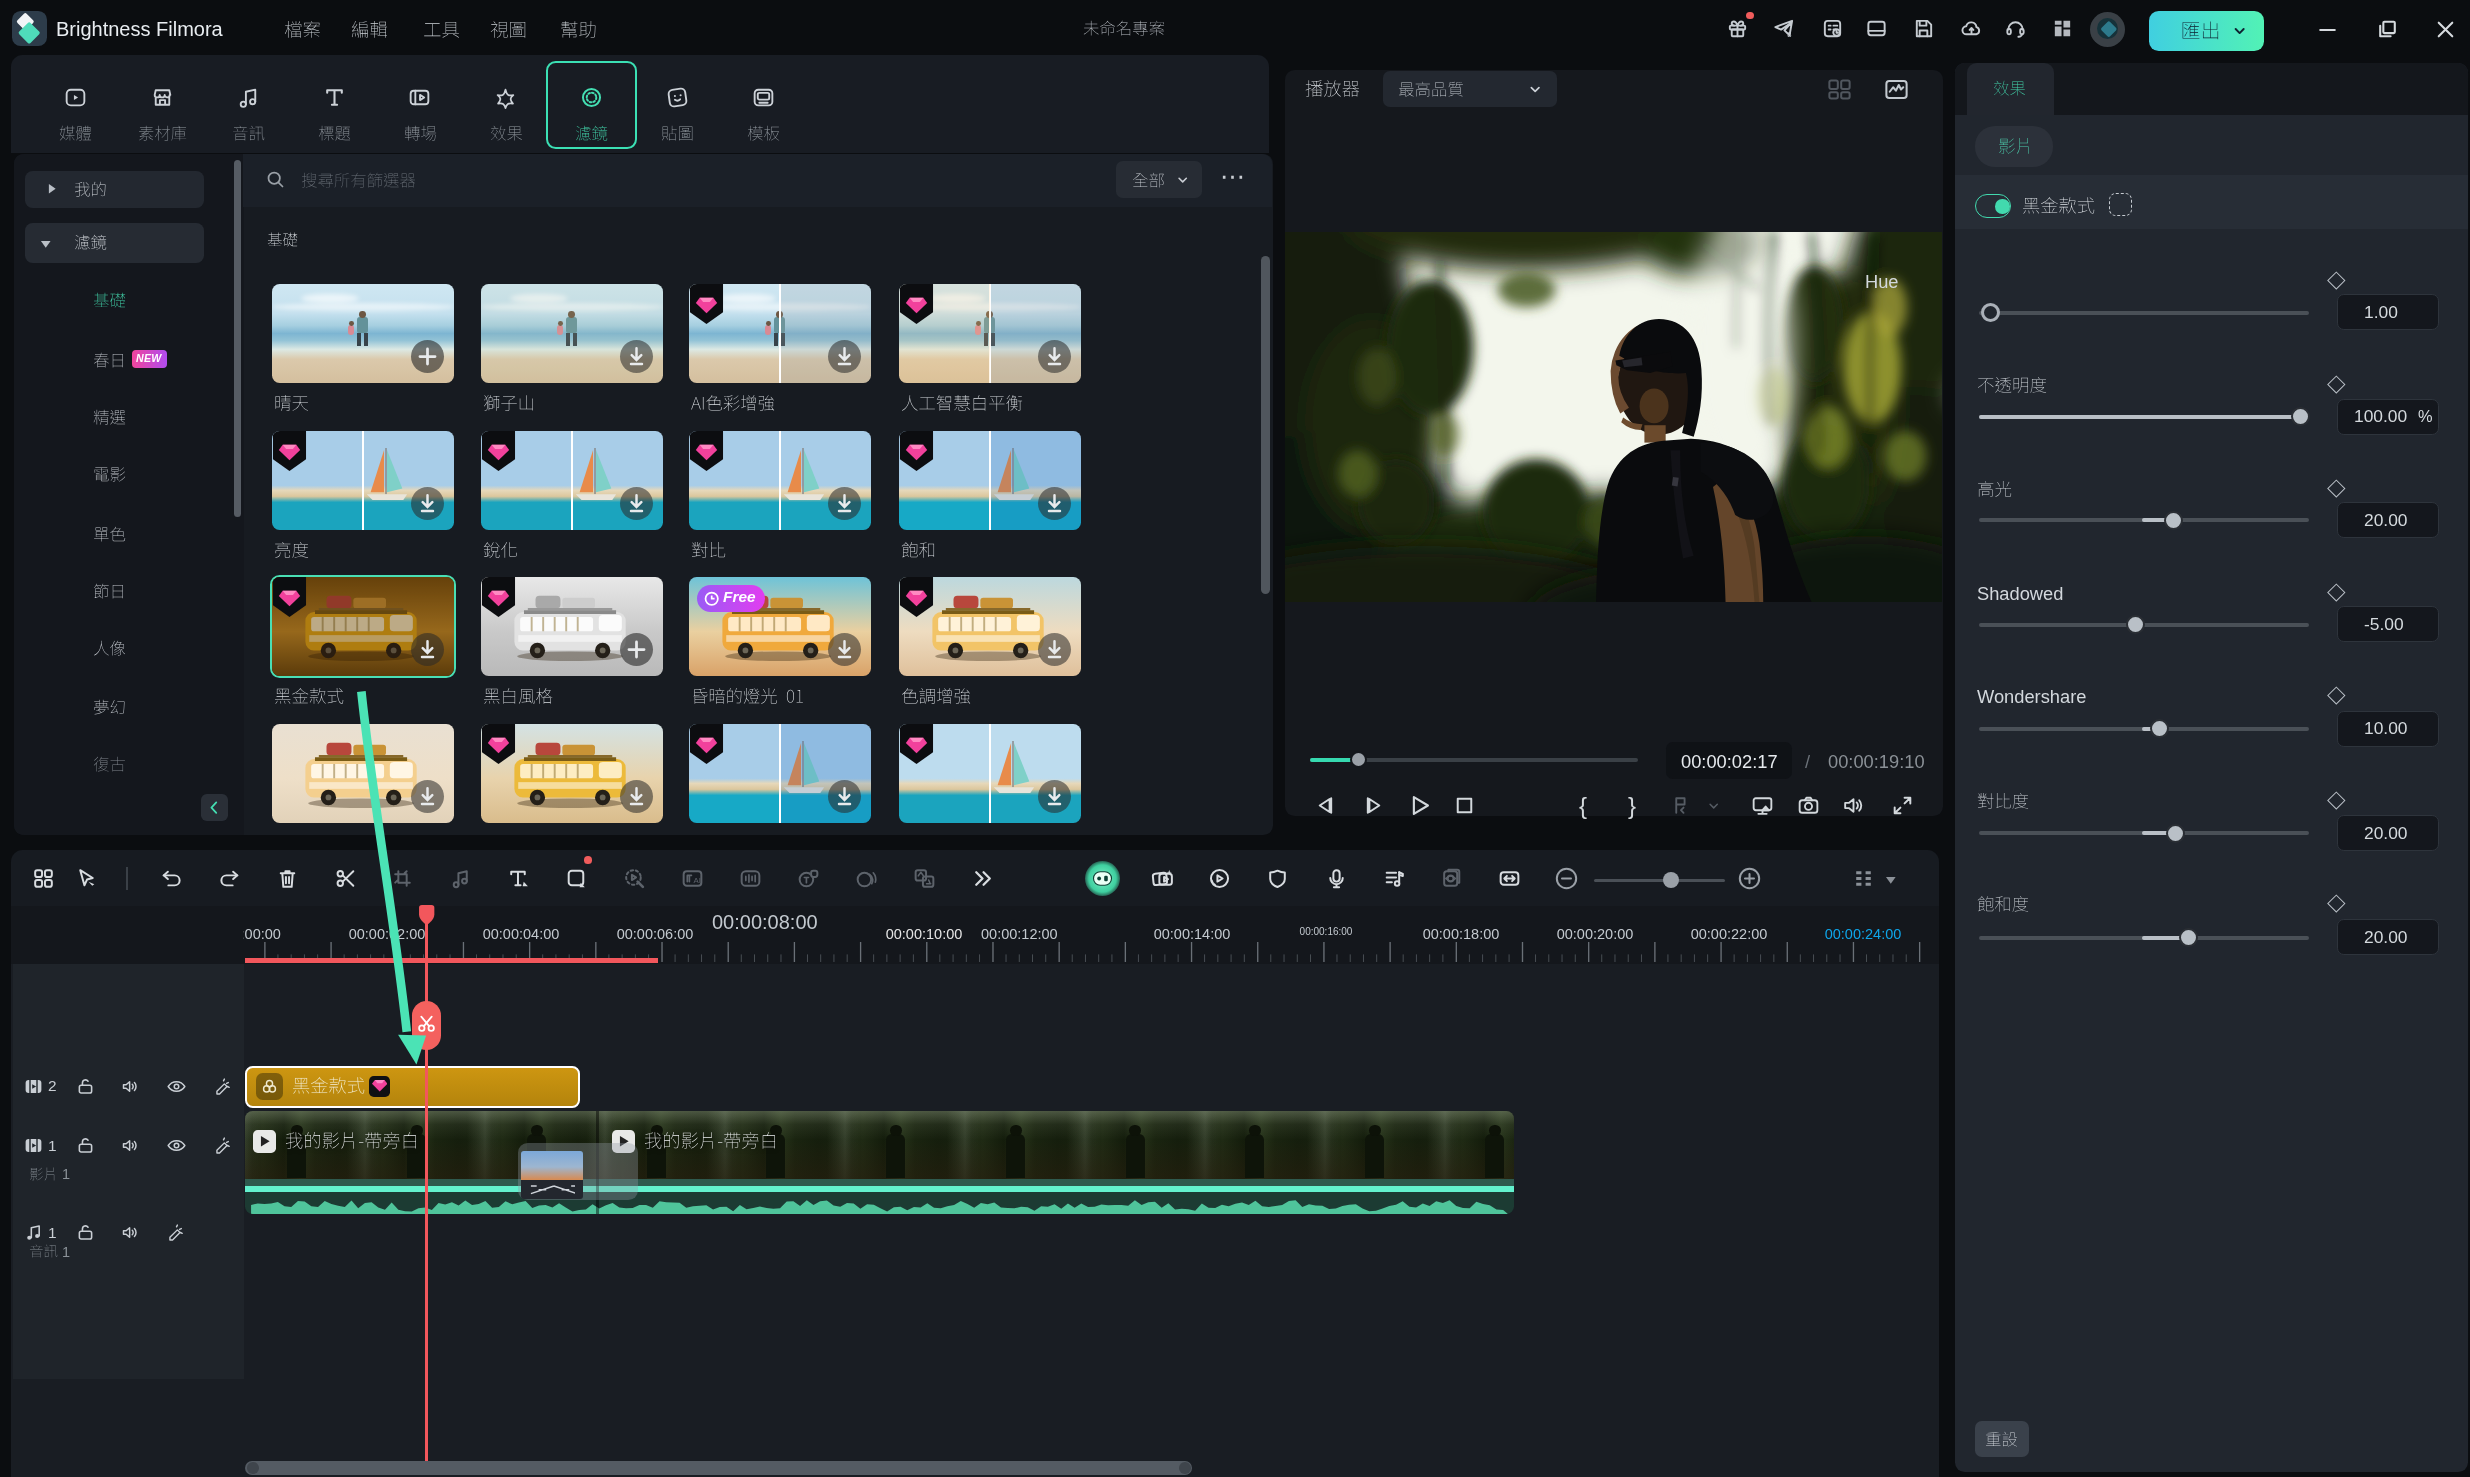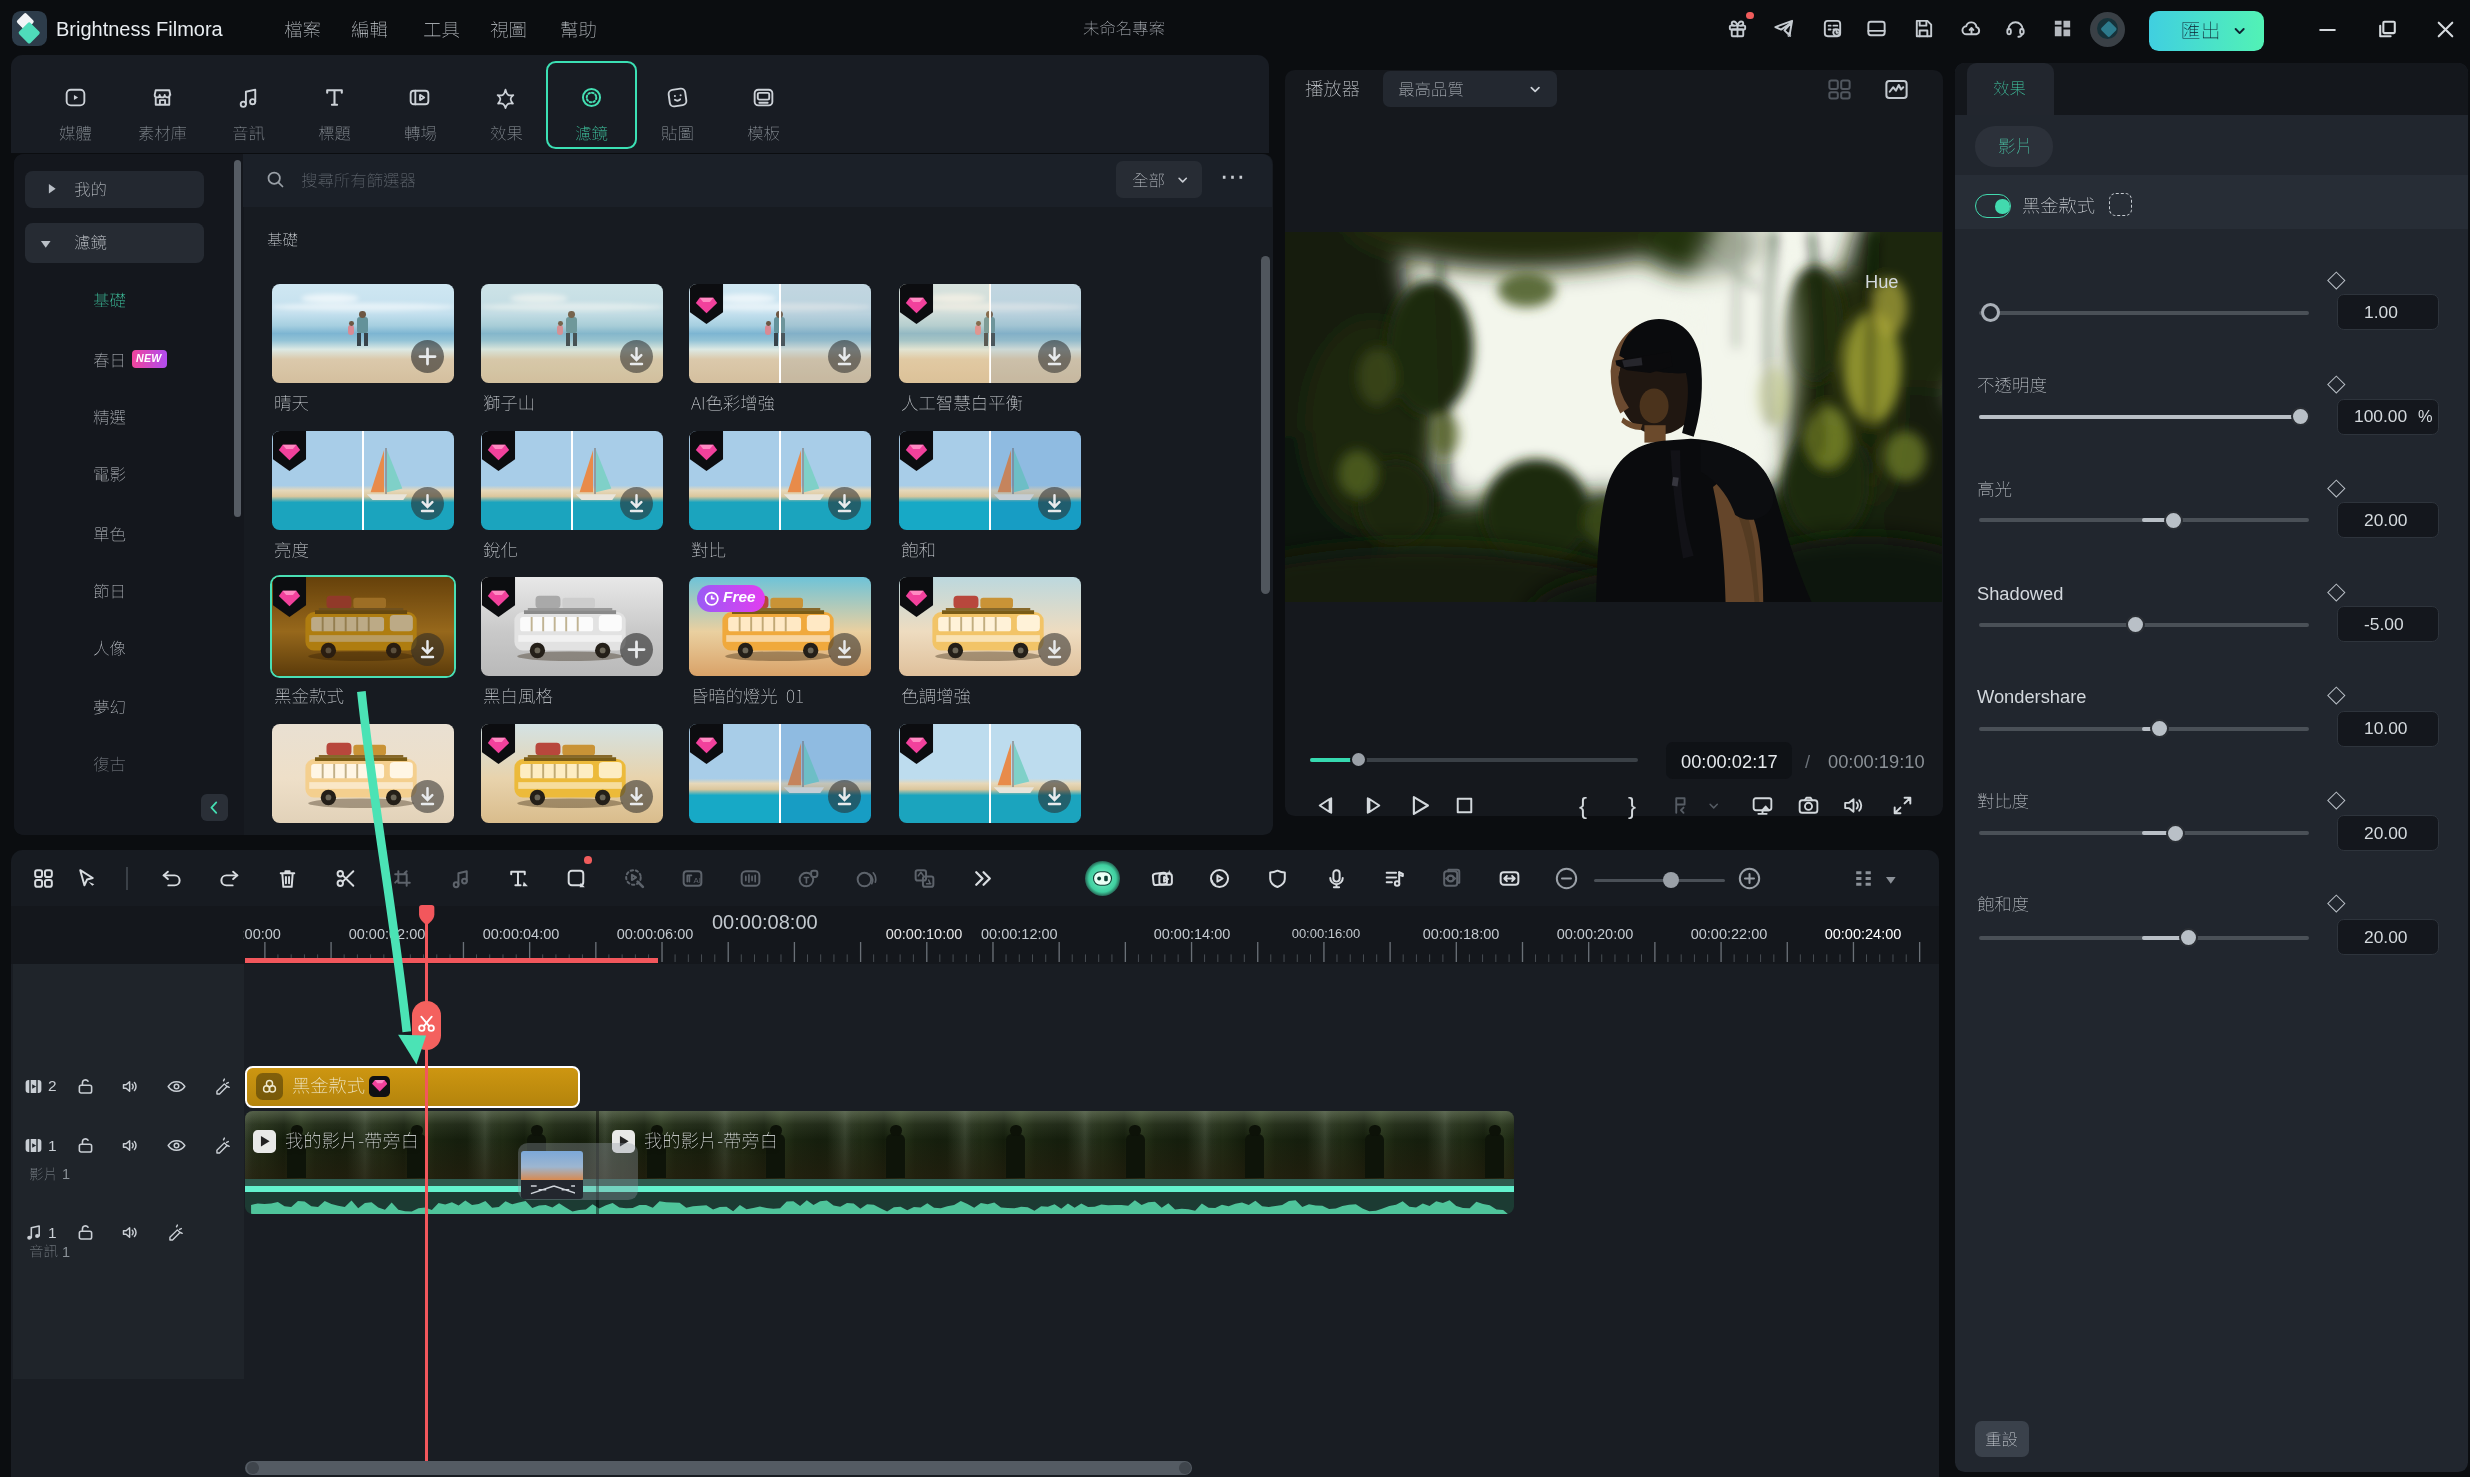--- a/index.html
+++ b/index.html
@@ -1162,25 +1162,25 @@
 <div style="position:absolute;left:243px;top:906px;width:1691px;height:58px;overflow:hidden;"></div>
 <div style="position:absolute;left:243px;top:906px;width:1691px;height:58px;overflow:hidden;">
     <div style="position:absolute;left:9.7px;top:21px;width:154px;margin-left:-77px;text-align:center;font-size:14.5px;color:#c3c9cf;line-height:1">00:00:00</div>
     <div style="position:absolute;left:144px;top:21px;width:154px;margin-left:-77px;text-align:center;font-size:14.5px;color:#c3c9cf;line-height:1">00:00:02:00</div>
     <div style="position:absolute;left:278px;top:21px;width:154px;margin-left:-77px;text-align:center;font-size:14.5px;color:#c3c9cf;line-height:1">00:00:04:00</div>
     <div style="position:absolute;left:412px;top:21px;width:154px;margin-left:-77px;text-align:center;font-size:14.5px;color:#c3c9cf;line-height:1">00:00:06:00</div>
     <div style="position:absolute;left:546px;top:6px;width:154px;margin-left:-77px;text-align:left;font-size:20px;color:#c3c9cf;line-height:1">00:00:08:00</div>
     <div style="position:absolute;left:681px;top:21px;width:154px;margin-left:-77px;text-align:center;font-size:14.5px;color:#e5e5e5;line-height:1">00:00:10:00</div>
     <div style="position:absolute;left:815px;top:21px;width:154px;margin-left:-77px;text-align:left;font-size:14.5px;color:#c3c9cf;line-height:1">00:00:12:00</div>
     <div style="position:absolute;left:949px;top:21px;width:154px;margin-left:-77px;text-align:center;font-size:14.5px;color:#c3c9cf;line-height:1">00:00:14:00</div>
-    <div style="position:absolute;left:1083px;top:21px;width:154px;margin-left:-77px;text-align:center;font-size:13px;color:#c3c9cf;line-height:1">00:00:16:00</div>
+    <div style="position:absolute;left:1083px;top:21px;width:154px;margin-left:-77px;text-align:center;font-size:10px;color:#c3c9cf;line-height:1">00:00:16:00</div>
     <div style="position:absolute;left:1218px;top:21px;width:154px;margin-left:-77px;text-align:center;font-size:14.5px;color:#c3c9cf;line-height:1">00:00:18:00</div>
     <div style="position:absolute;left:1352px;top:21px;width:154px;margin-left:-77px;text-align:center;font-size:14.5px;color:#c3c9cf;line-height:1">00:00:20:00</div>
     <div style="position:absolute;left:1486px;top:21px;width:154px;margin-left:-77px;text-align:center;font-size:14.5px;color:#c3c9cf;line-height:1">00:00:22:00</div>
-    <div style="position:absolute;left:1620px;top:21px;width:154px;margin-left:-77px;text-align:center;font-size:14.5px;color:#ffffff;line-height:1">00:00:24:00</div>
+    <div style="position:absolute;left:1620px;top:21px;width:154px;margin-left:-77px;text-align:center;font-size:14.5px;color:#0ea5e9;line-height:1">00:00:24:00</div>
     <svg style="position:absolute;left:0px;top:36px;" width="1691" height="20" viewBox="0 0 1751 21">
       <rect x="10.0" y="0" width="1.4" height="21" fill="#6a7077"></rect>
       <rect x="23.9" y="13" width="1" height="8" fill="#4a5056"></rect>
       <rect x="37.8" y="13" width="1" height="8" fill="#4a5056"></rect>
       <rect x="51.7" y="13" width="1" height="8" fill="#4a5056"></rect>
       <rect x="65.6" y="13" width="1" height="8" fill="#4a5056"></rect>
       <rect x="79.5" y="0" width="1.4" height="21" fill="#6a7077"></rect>
       <rect x="93.4" y="13" width="1" height="8" fill="#4a5056"></rect>
       <rect x="107.3" y="13" width="1" height="8" fill="#4a5056"></rect>
       <rect x="121.2" y="13" width="1" height="8" fill="#4a5056"></rect>

